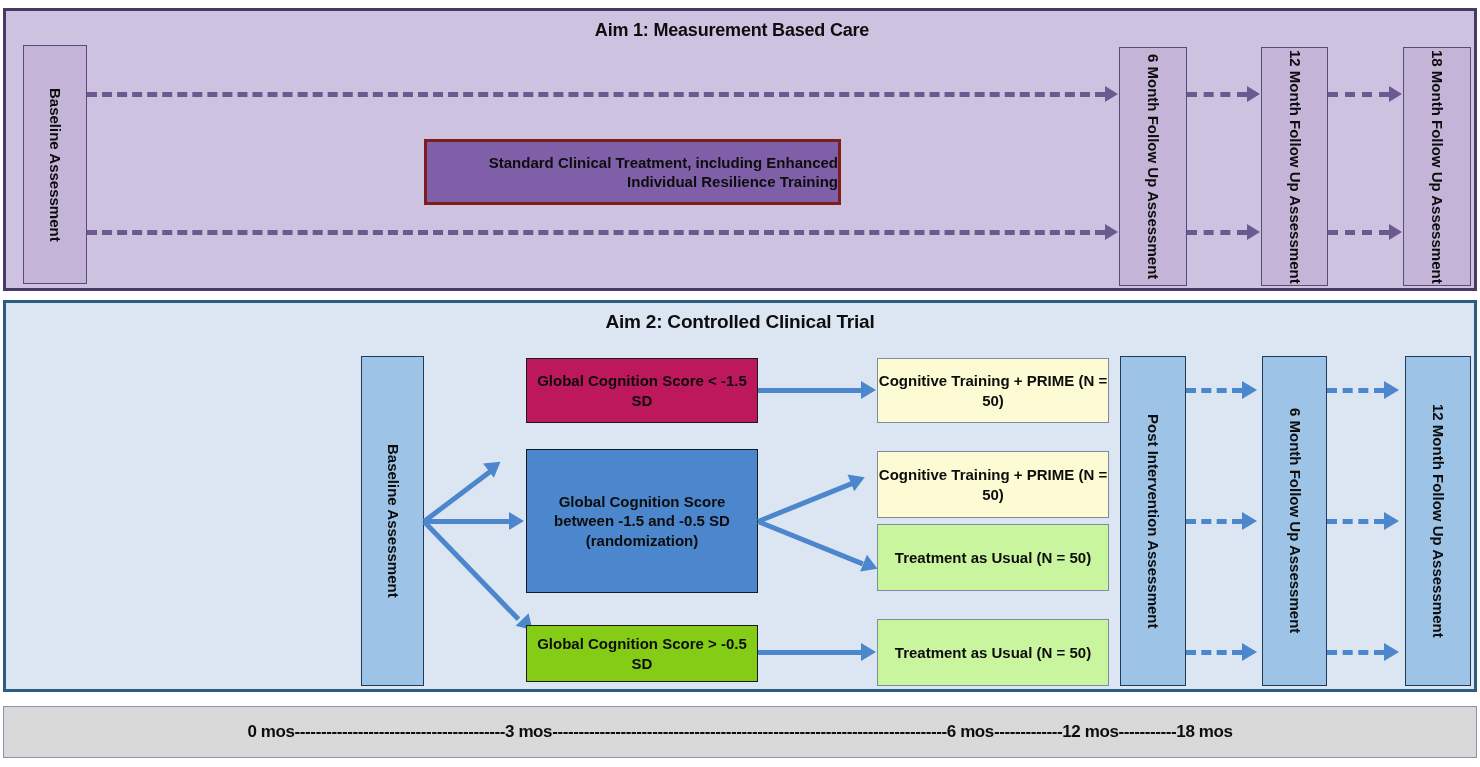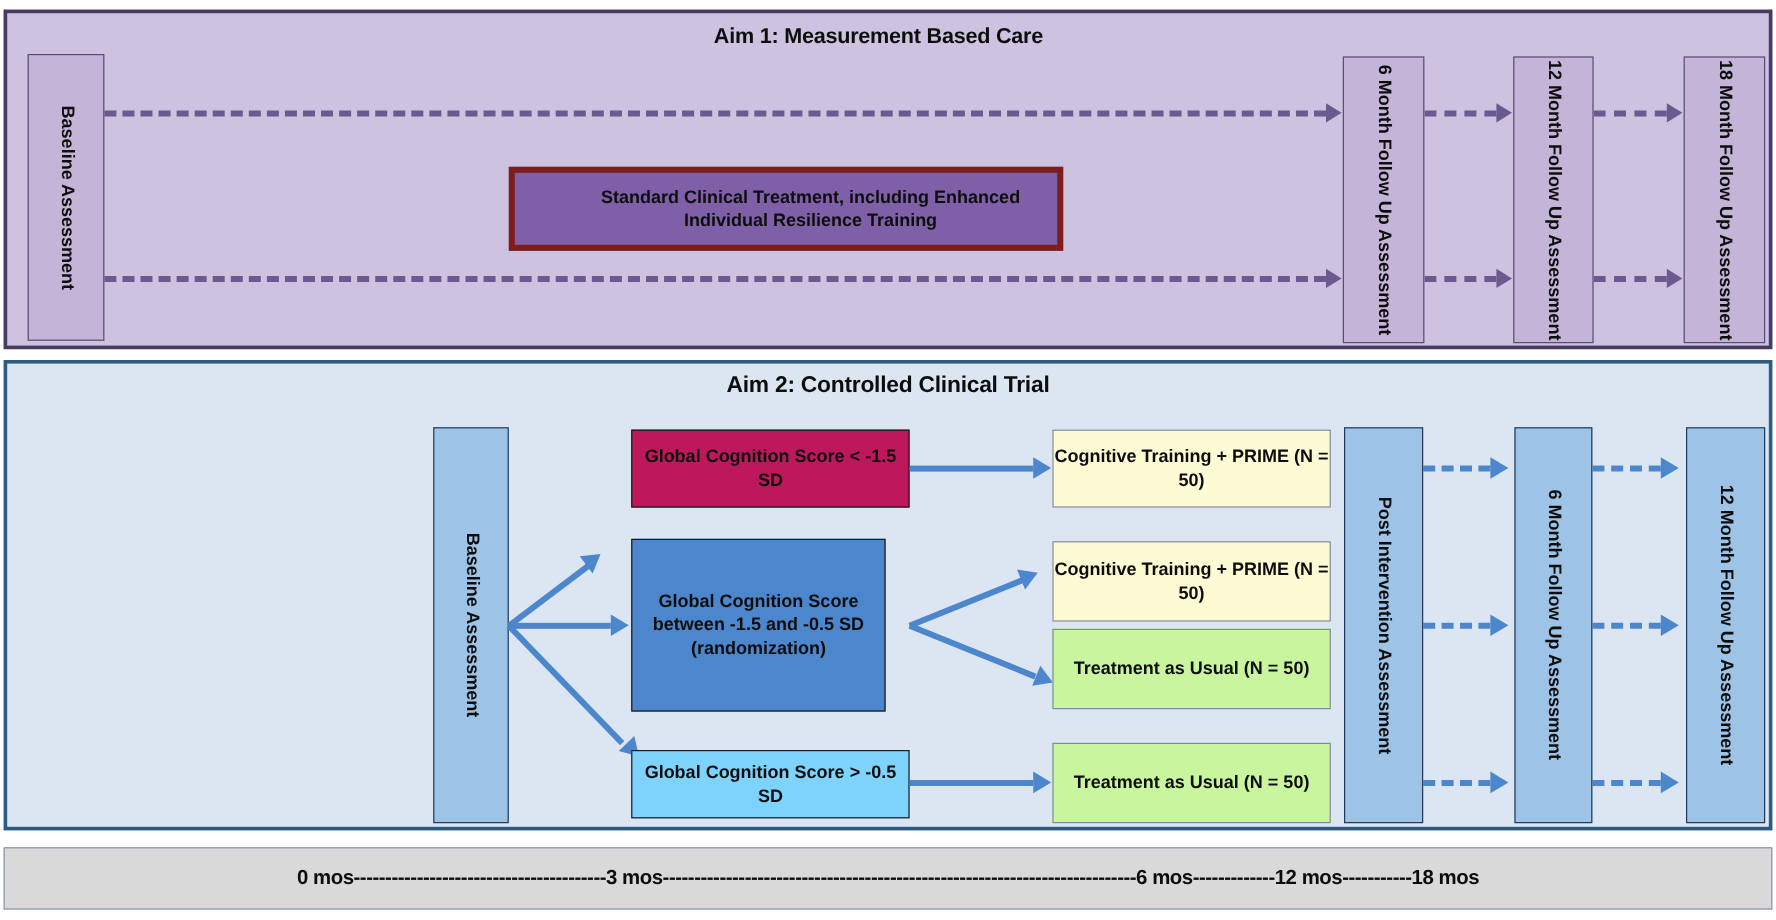--- a/index.html
+++ b/index.html
@@ -20,23 +20,23 @@
 
   .p-vbox{background:#C3B4D8;border:1px solid #5a4a78;}
   .p-vbox > span{font-size:15px;}
 
   #a1-baseline{left:17px;top:34px;width:64px;height:239px;}
   #a1-f6 {left:1113px;top:36px;width:68px;height:239px;}
   #a1-f12{left:1255px;top:36px;width:67px;height:239px;}
   #a1-f18{left:1397px;top:36px;width:68px;height:239px;}
 
   #a1-treat{position:absolute;left:418px;top:128px;width:411px;height:60px;
-        background:#7F60A8;border:5px solid #7f1d1d;
-        display:flex;align-items:center;justify-content:center;text-align:center;
-        font-size:15px;font-weight:bold;color:#0d0d0d;line-height:1.3;padding-left:41px;}
+        background:#7F60A8;border:3px solid #7f1d1d;
+        display:flex;align-items:center;justify-content:center;text-align:right;
+        font-size:15px;font-weight:bold;color:#0d0d0d;line-height:1.3;}
 
   
   .pdash{position:absolute;height:0;border-top:5px dashed #6B5A90;}
   .parrow{position:absolute;width:0;height:0;
         border-top:8px solid transparent;border-bottom:8px solid transparent;
         border-left:13px solid #6B5A90;}
 
   
   #aim2{left:3px;top:300px;width:1474px;height:392px;
         background:#DCE6F2;border:3px solid #2E5C80;}
@@ -49,22 +49,22 @@
   #a2-baseline{left:355px;top:53px;width:63px;height:330px;}
   #a2-post{left:1114px;top:53px;width:66px;height:330px;}
   #a2-f6  {left:1256px;top:53px;width:65px;height:330px;}
   #a2-f12 {left:1399px;top:53px;width:66px;height:330px;}
 
   .cbox{position:absolute;box-sizing:border-box;display:flex;
         align-items:center;justify-content:center;text-align:center;
         font-size:15px;font-weight:bold;color:#0d0d0d;line-height:1.28;
         border:1px solid #1a1a1a;}
   #c-orange{left:520px;top:55px;width:232px;height:65px;background:#be185d;}
-  #c-blue  {left:520px;top:146px;width:212px;height:144px;background:#4C86CC;}
-  #c-green {left:520px;top:322px;width:232px;height:57px;background:#7dd3fc;}
+  #c-blue  {left:520px;top:146px;width:232px;height:144px;background:#4C86CC;}
+  #c-green {left:520px;top:322px;width:232px;height:57px;background:#84cc16;}
 
   .tbox{position:absolute;box-sizing:border-box;display:flex;
         align-items:center;justify-content:center;text-align:center;
         font-size:15px;font-weight:bold;color:#0d0d0d;line-height:1.28;
         border:1px solid #7d8aa0;}
   #t-1{left:871px;top:55px;width:232px;height:65px;background:#FDFBD4;}
   #t-2{left:871px;top:148px;width:232px;height:67px;background:#FDFBD4;}
   #t-3{left:871px;top:221px;width:232px;height:67px;background:#C8F59E;}
   #t-4{left:871px;top:316px;width:232px;height:67px;background:#C8F59E;}
 

